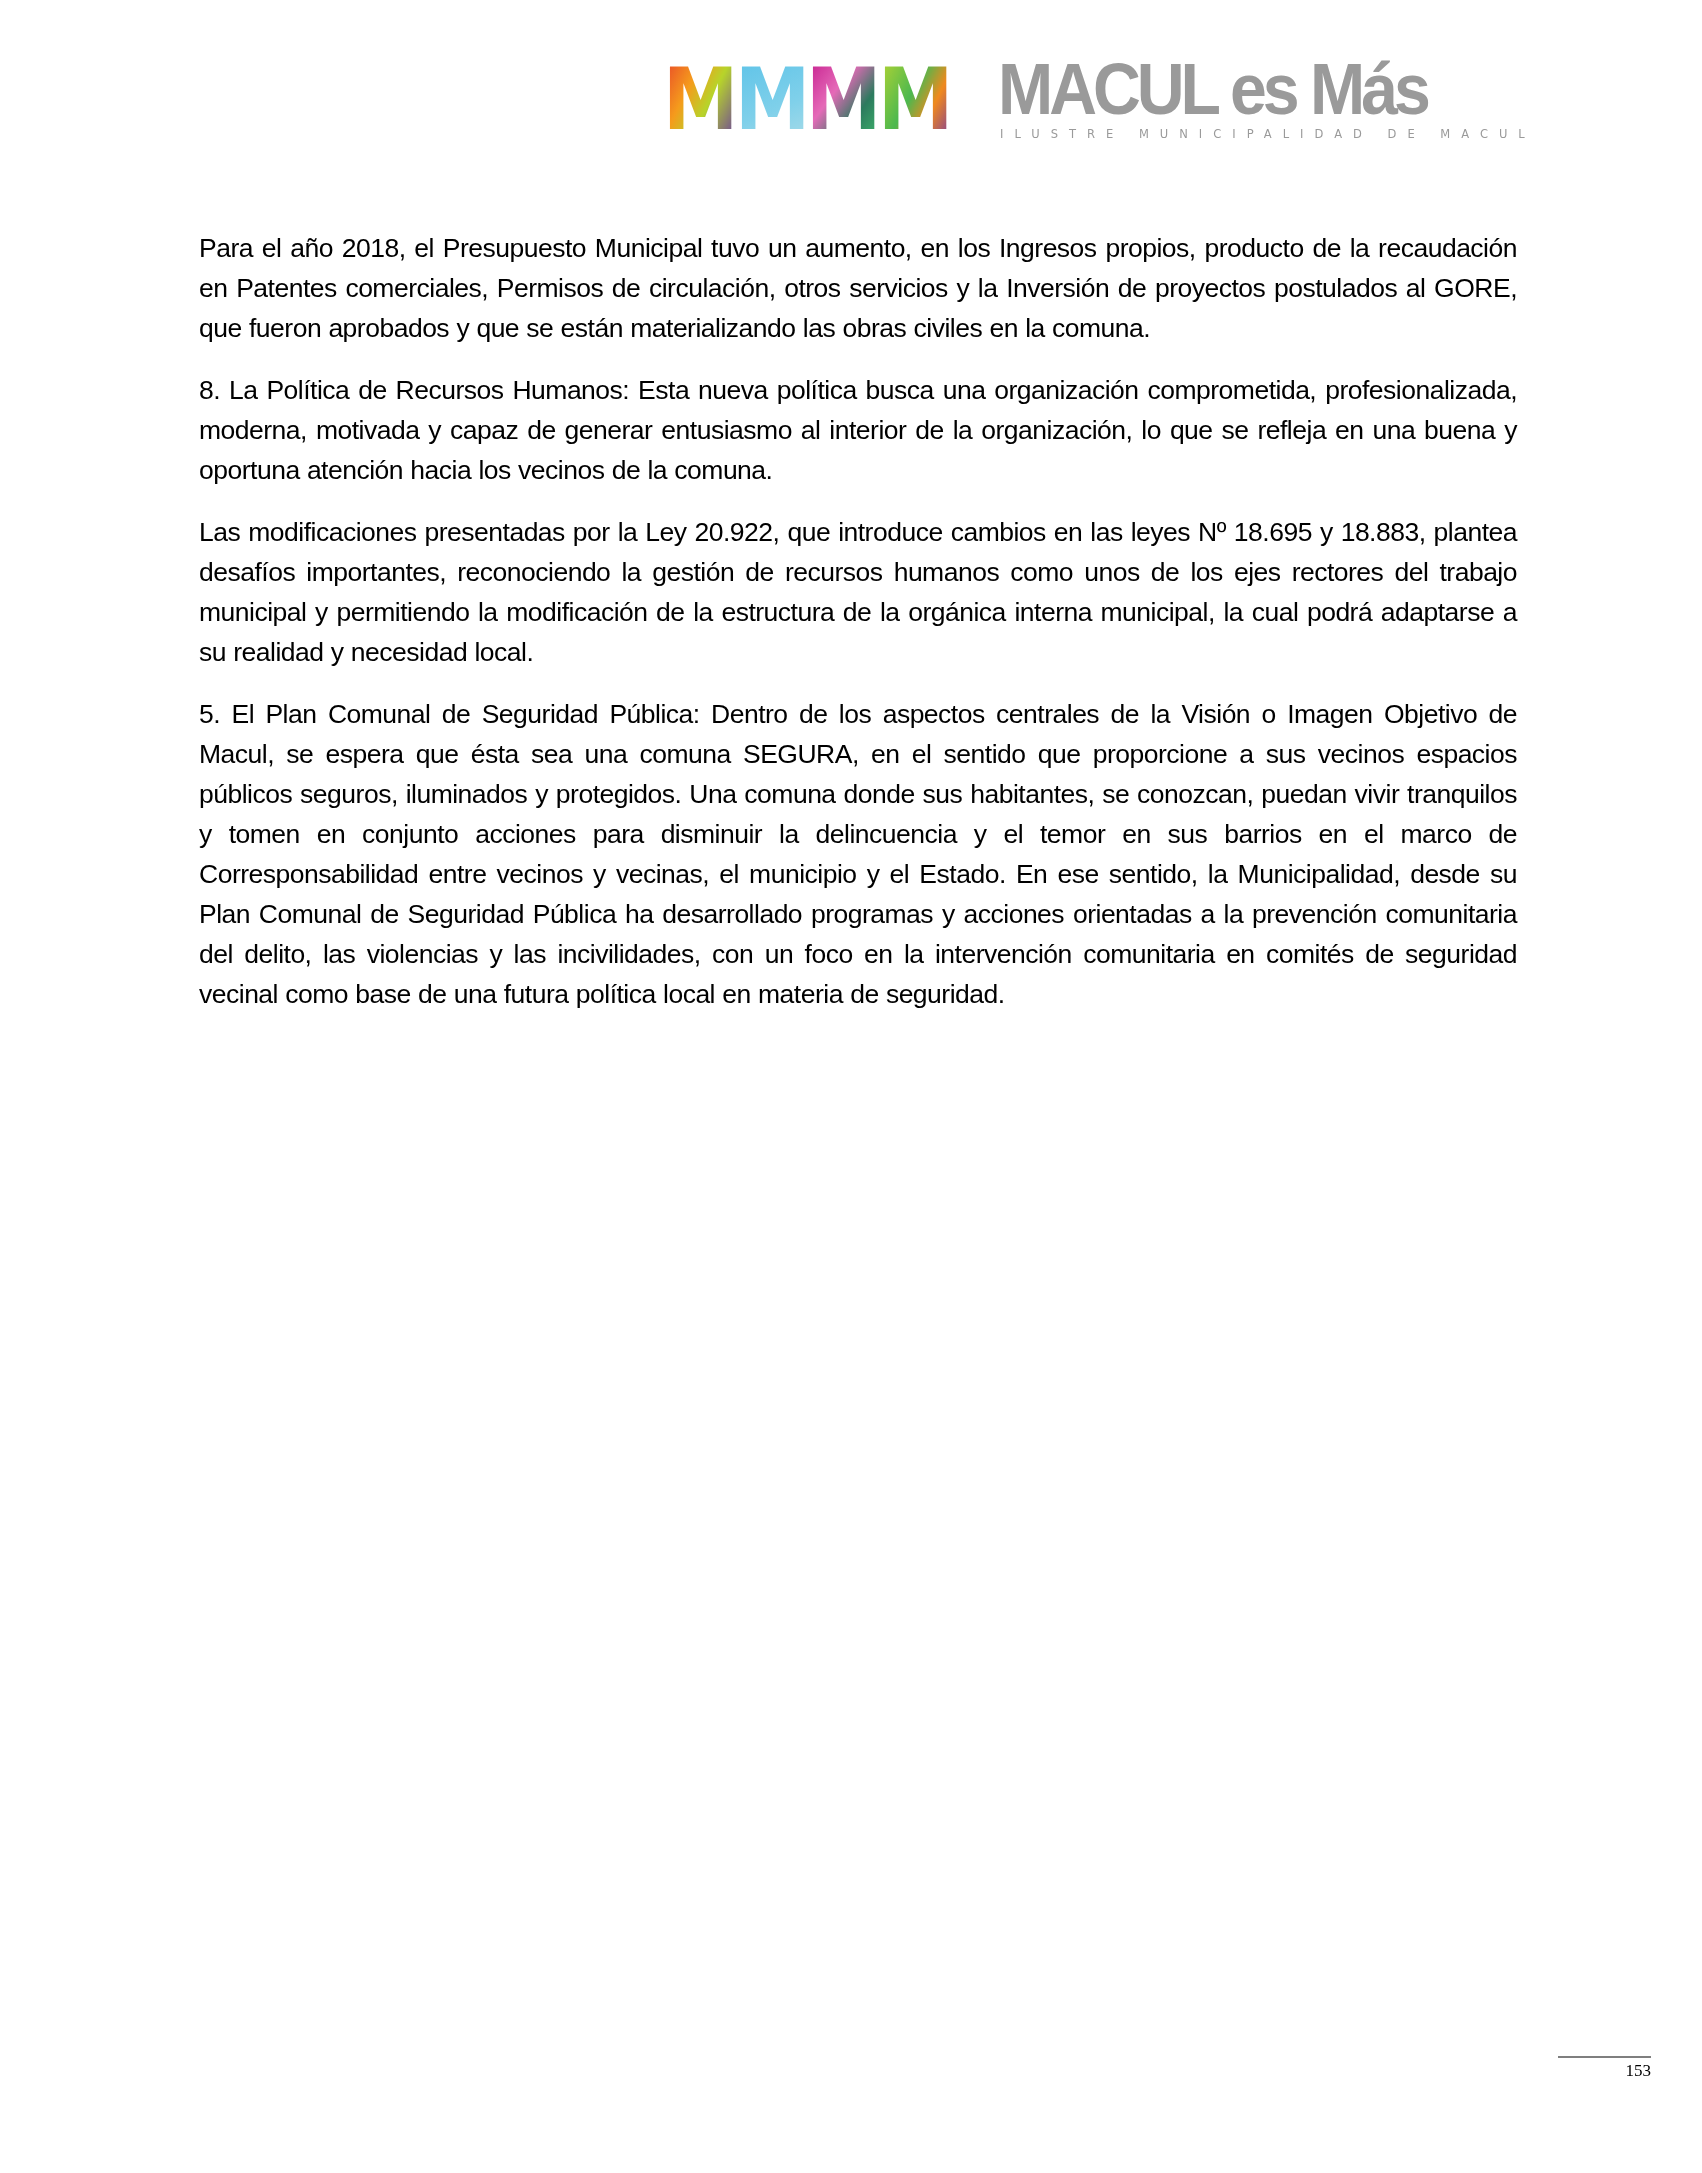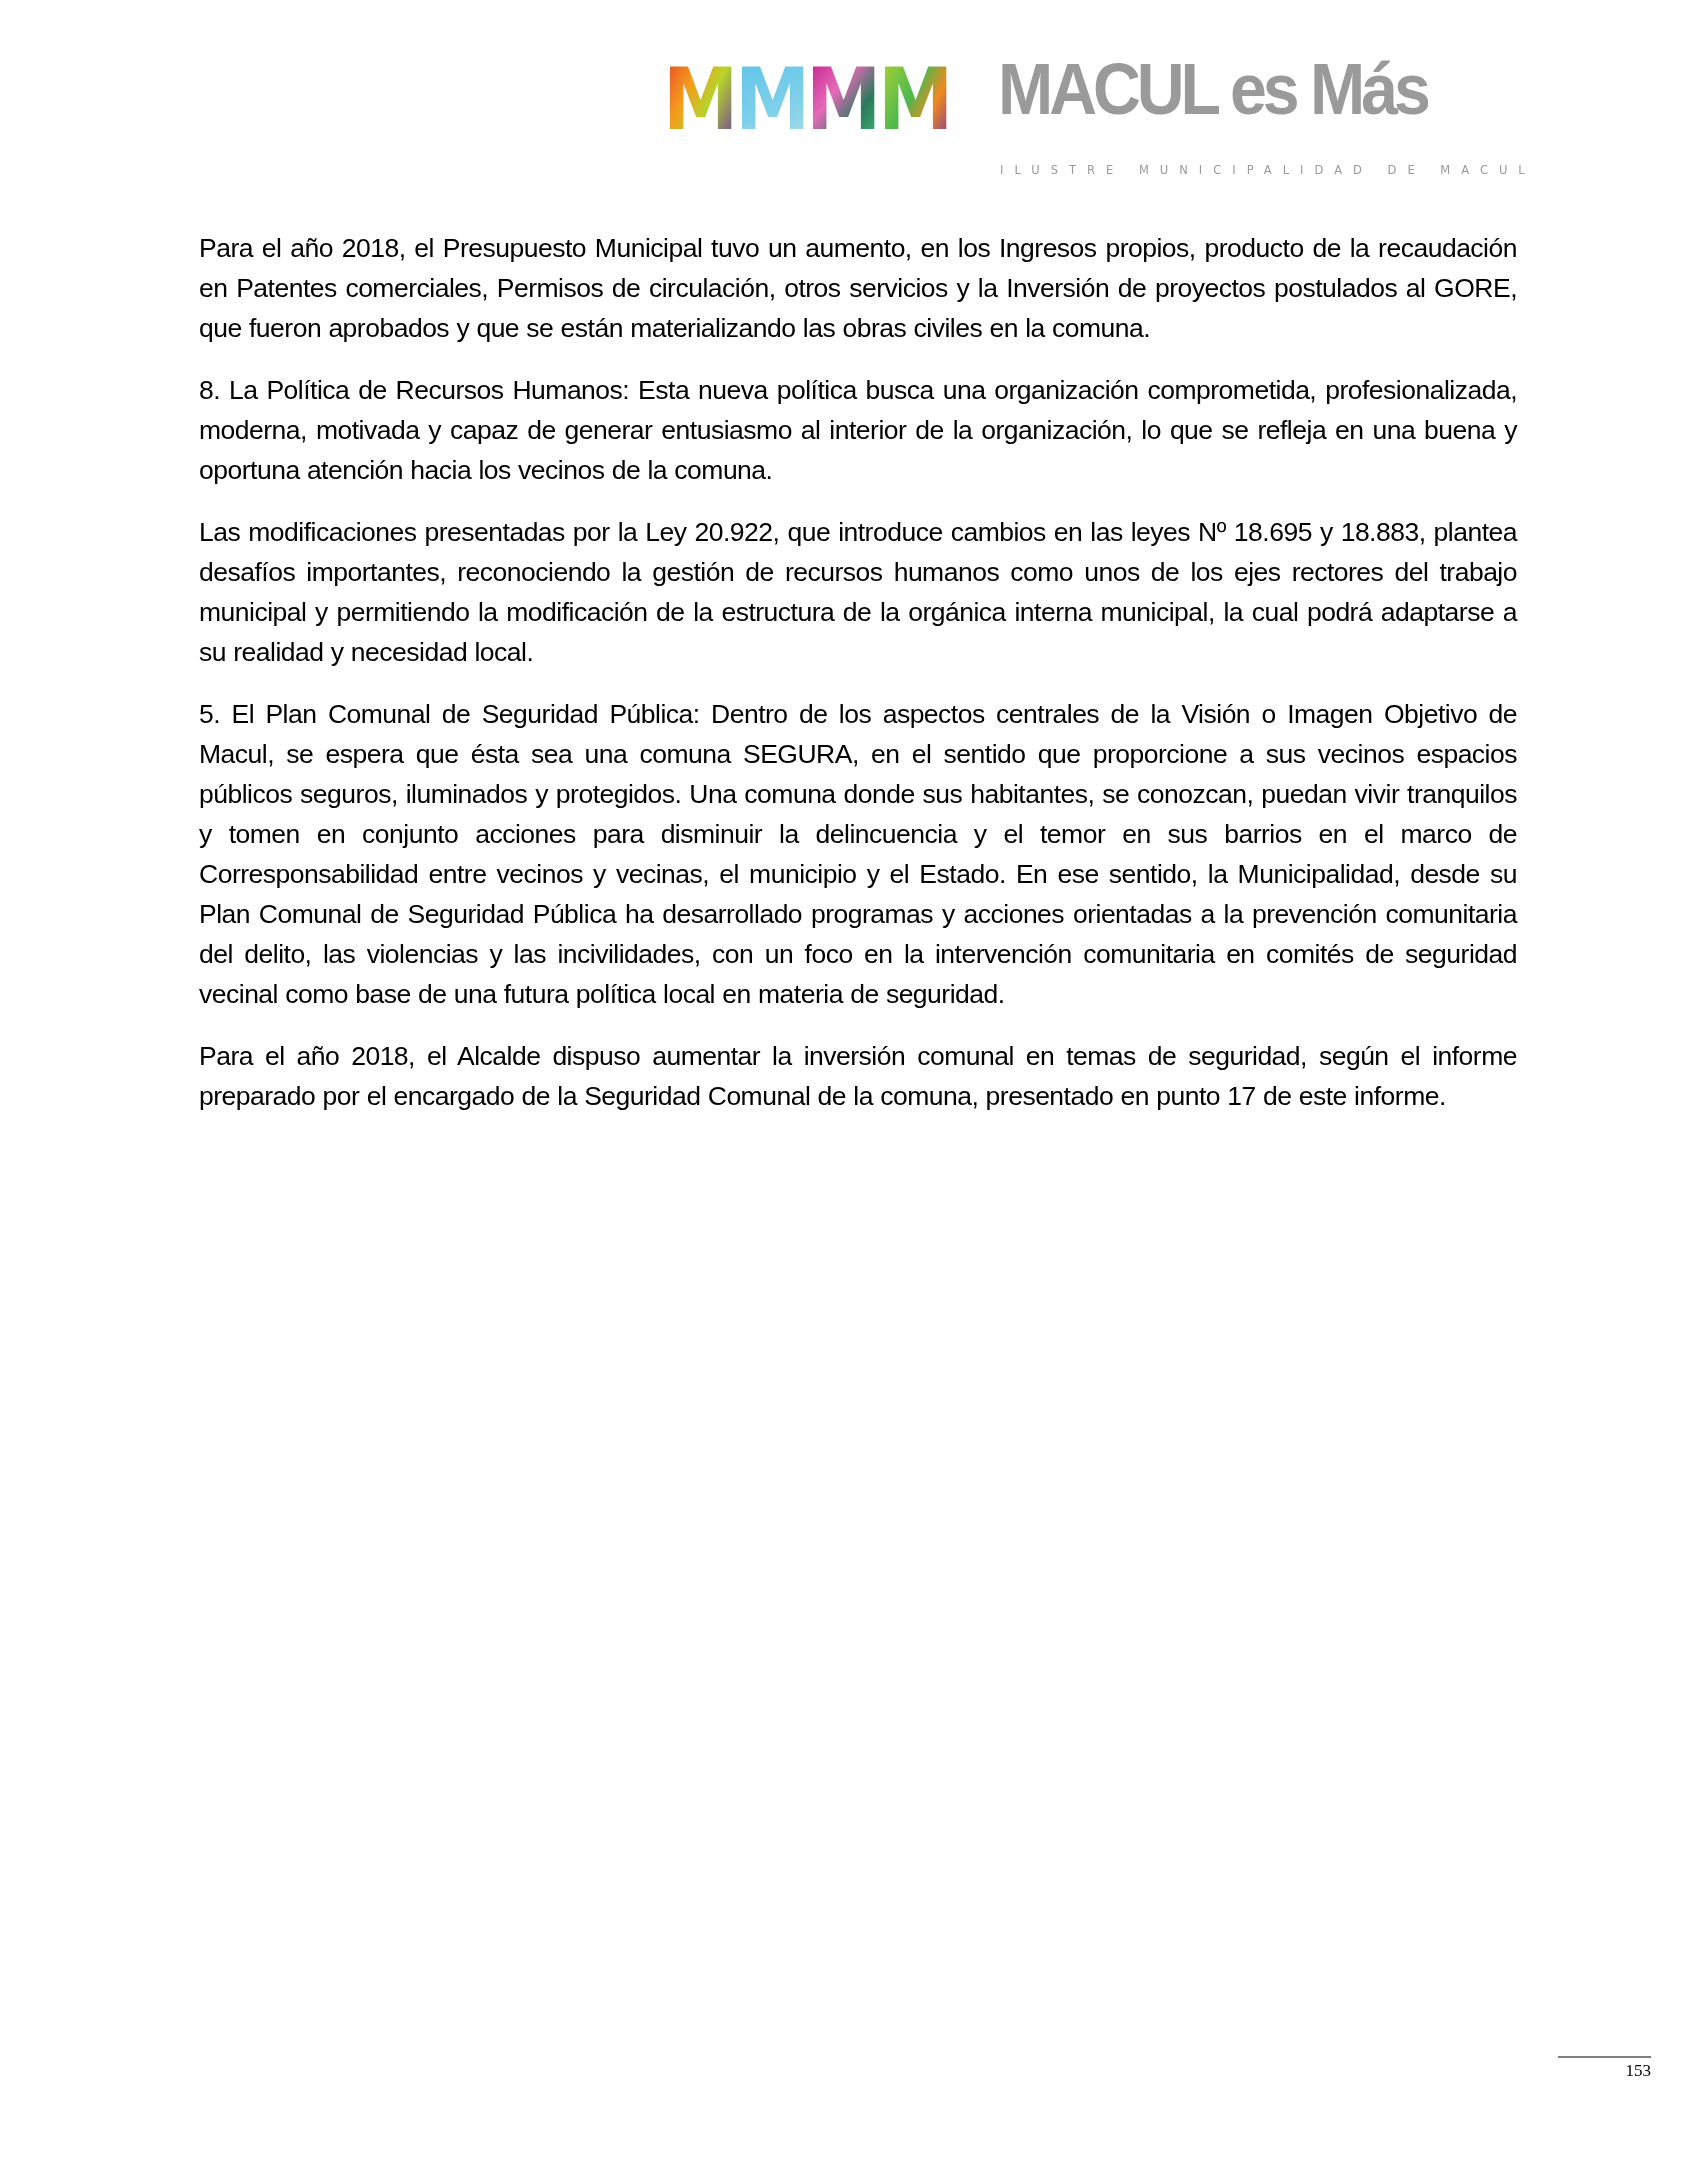--- a/index.html
+++ b/index.html
@@ -5,21 +5,21 @@
   html, body { margin:0; padding:0; background:#ffffff; }
   body { width:1703px; height:2174px; position:relative; overflow:hidden; font-family:"Liberation Sans", sans-serif; color:#000; }
   .logo { position:absolute; left:663px; top:55px; width:829px; height:88px; }
   .mmmm { position:absolute; left:0; top:3.5px; display:flex; }
   .mmmm span { font-family:"DejaVu Sans", sans-serif; font-weight:bold; font-size:86px; line-height:81px; letter-spacing:-3.5px; display:inline-block; transform:scaleX(0.88); transform-origin:left; margin-right:-10.6px; -webkit-background-clip:text; background-clip:text; color:transparent; }
   .m1 { background:linear-gradient(120deg,#e8432a,#f59b1c 35%,#b7d42a 60%,#6a3fa0); }
   .m2 { background:linear-gradient(160deg,#5ec3e8,#7fd0ea 60%,#a6dbe8); }
   .m3 { background:linear-gradient(130deg,#c41b8c,#e56ab8 40%,#2c7a5e 70%,#3fb56b); }
   .m4 { background:linear-gradient(120deg,#b9d531,#4cb84f 45%,#f0891d 70%,#7a3aa0); }
   .brand { position:absolute; left:335px; top:-7px; font-family:"Liberation Sans", sans-serif; font-weight:bold; font-size:72px; color:#9a9a9a; letter-spacing:-4.4px; white-space:nowrap; transform:scaleX(0.92); transform-origin:left; }
-  .tagline { position:absolute; left:337px; top:72px; font-family:"DejaVu Sans", sans-serif; font-size:11.5px; letter-spacing:11px; color:#9a9a9a; white-space:nowrap;margin-top:36px; }
+  .tagline { position:absolute; left:337px; top:72px; font-family:"DejaVu Sans", sans-serif; font-size:11.5px; letter-spacing:11px; color:#9a9a9a; white-space:nowrap; }
   .content { position:absolute; left:199px; top:228px; width:1318px; font-family:"Liberation Sans", sans-serif; font-size:26.5px; line-height:40px; text-align:justify; }
   .content p { margin:0 0 22px 0; letter-spacing:-0.5px; word-spacing:0.4px; }
   .footer-rule { position:absolute; left:1558px; top:2056px; width:93px; height:1.8px; background:#7f7f7f; }
   .page-number { position:absolute; left:1558px; top:2061px; width:93px; text-align:right; font-family:"Liberation Serif", serif; font-size:17px; color:#000; }
 </style>
 </head>
 <body>
 
 <div class="logo">
   <div class="mmmm">
@@ -30,18 +30,17 @@
   </div>
   <div class="brand">MACUL es Más</div>
   <div class="tagline">ILUSTRE MUNICIPALIDAD DE MACUL</div>
 </div>
 
 <div class="content">
   <p>Para el año 2018, el Presupuesto Municipal tuvo un aumento, en los Ingresos propios, producto de la recaudación en Patentes comerciales, Permisos de circulación, otros servicios y la Inversión de proyectos postulados al GORE, que fueron aprobados y que se están materializando las obras civiles en la comuna.</p>
   <p>8. La Política de Recursos Humanos: Esta nueva política busca una organización comprometida, profesionalizada, moderna, motivada y capaz de generar entusiasmo al interior de la organización, lo que se refleja en una buena y oportuna atención hacia los vecinos de la comuna.</p>
   <p>Las modificaciones presentadas por la Ley 20.922, que introduce cambios en las leyes Nº 18.695 y 18.883, plantea desafíos importantes, reconociendo la gestión de recursos humanos como unos de los ejes rectores del trabajo municipal y permitiendo la modificación de la estructura de la orgánica interna municipal, la cual podrá adaptarse a su realidad y necesidad local.</p>
   <p>5. El Plan Comunal de Seguridad Pública:   Dentro de los aspectos centrales de la Visión o Imagen Objetivo de Macul, se espera que ésta sea una comuna SEGURA, en el sentido que proporcione a sus vecinos espacios públicos seguros, iluminados y protegidos. Una comuna donde sus habitantes, se conozcan, puedan vivir tranquilos y tomen en conjunto acciones para disminuir la delincuencia y el temor en sus barrios en el marco de Corresponsabilidad entre vecinos y vecinas, el municipio y el Estado. En ese sentido, la Municipalidad, desde su Plan Comunal de Seguridad Pública ha desarrollado programas y acciones orientadas a la prevención comunitaria del delito, las violencias y las incivilidades, con un foco en la intervención comunitaria en comités de seguridad vecinal como base de una futura política local en materia de seguridad.</p>
-  <p>Para el año 2018, el Alcalde dispuso aumentar la inversión comunal en temas de seguridad, según el informe preparado por el encargado de la Seguridad Comunal de la comuna, presentado en punto 17 de este informe.</p>
 </div>
 
 <div class="footer-rule"></div>
 <div class="page-number">153</div>
 
 
 </body></html>

